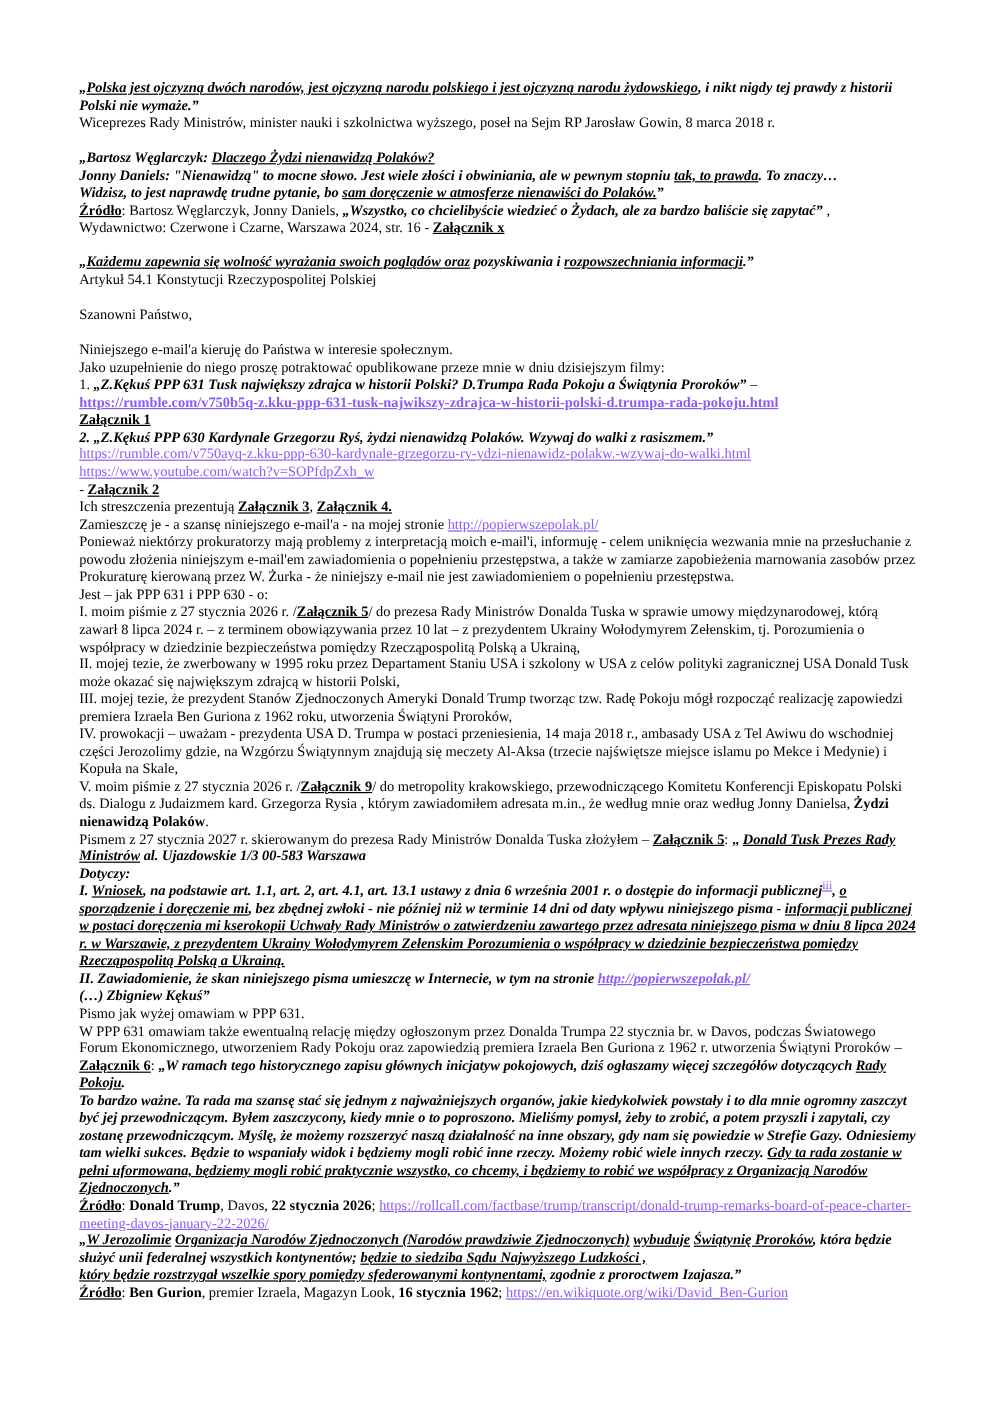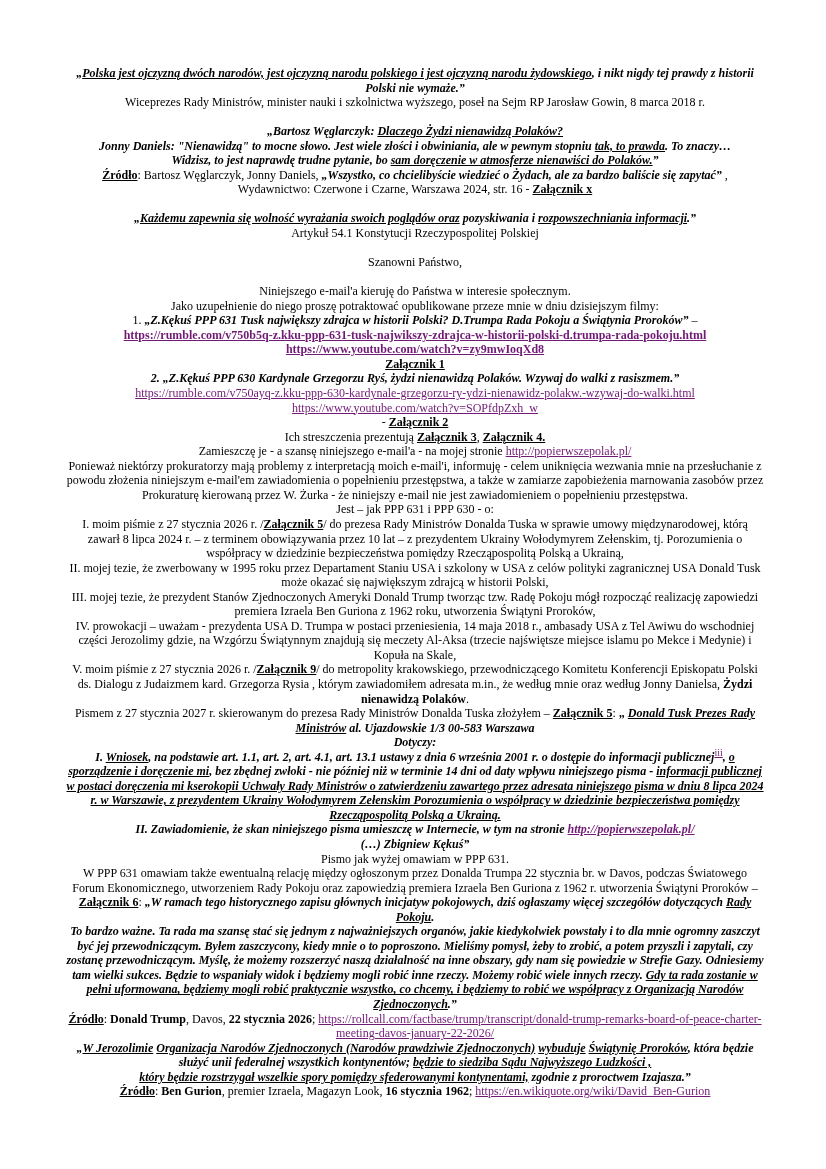--- a/index.html
+++ b/index.html
@@ -10,28 +10,28 @@
     font-family: "Liberation Serif", serif;
     position: relative;
     overflow: hidden;
   }
   .doc {
     position: absolute;
     left: 66px; top: 66px;
     width: 698px;
     font-size: 12px;
     line-height: 14.55px;
-    text-align: center;
+    text-align: left;
   }
   .para { margin: 0; overflow-wrap: break-word; }
   .para.blank { min-height: 14.55px; }
   .b { font-weight: bold; }
   .i { font-style: italic; }
   .u { text-decoration: underline; }
-  a.lnk { color: #701a75; text-decoration: underline; cursor: pointer; }
+  a.lnk { color: #8b5cf6; text-decoration: underline; cursor: pointer; }
   .sup { vertical-align: super; font-size: 10px; line-height: 0; }
 </style>
 </head>
 <body>
 
 <div class="doc">
     <p class="para"><span class="b i">„</span><span class="b i u">Polska jest ojczyzną dwóch narodów, jest ojczyzną narodu polskiego i jest ojczyzną narodu żydowskiego</span><span class="b i">, i nikt nigdy tej prawdy z historii Polski nie wymaże.”</span></p>
     <p class="para"><span>Wiceprezes Rady Ministrów, minister nauki i szkolnictwa wyższego, poseł na Sejm RP Jarosław Gowin, 8 marca 2018 r.</span></p>
     <p class="para blank">&nbsp;</p>
     <p class="para"><span class="b i">„Bartosz Węglarczyk: </span><span class="b i u">Dlaczego Żydzi nienawidzą Polaków?</span></p>
@@ -41,21 +41,20 @@
     <p class="para blank">&nbsp;</p>
     <p class="para"><span class="b i">„</span><span class="b i u">Każdemu zapewnia się wolność wyrażania swoich poglądów oraz</span><span class="b i"> pozyskiwania i </span><span class="b i u">rozpowszechniania informacji</span><span class="b i">.”</span></p>
     <p class="para"><span>Artykuł 54.1 Konstytucji Rzeczypospolitej Polskiej</span></p>
     <p class="para blank">&nbsp;</p>
     <p class="para"><span>Szanowni Państwo,</span></p>
     <p class="para blank">&nbsp;</p>
     <p class="para"><span>Niniejszego e-mail'a kieruję do Państwa w interesie społecznym.</span></p>
     <p class="para"><span>Jako uzupełnienie do niego proszę potraktować opublikowane przeze mnie w dniu dzisiejszym filmy:</span></p>
     <p class="para"><span>1. </span><span class="b i">„Z.Kękuś PPP 631 Tusk największy zdrajca w historii Polski? D.Trumpa Rada Pokoju a Świątynia Proroków”</span><span> –</span></p>
     <p class="para"><a href="#" class="b lnk">https://rumble.com/v750b5q-z.kku-ppp-631-tusk-najwikszy-zdrajca-w-historii-polski-d.trumpa-rada-pokoju.html</a></p>
-    <p class="para"><a href="#" class="b lnk">https://www.youtube.com/watch?v=zy9mwIoqXd8</a></p>
     <p class="para"><span class="b u">Załącznik 1</span></p>
     <p class="para"><span class="b i">2. „Z.Kękuś PPP 630 Kardynale Grzegorzu Ryś, żydzi nienawidzą Polaków. Wzywaj do walki z rasiszmem.”</span></p>
     <p class="para"><a href="#" class="lnk">https://rumble.com/v750ayq-z.kku-ppp-630-kardynale-grzegorzu-ry-ydzi-nienawidz-polakw.-wzywaj-do-walki.html</a></p>
     <p class="para"><a href="#" class="lnk">https://www.youtube.com/watch?v=SOPfdpZxh_w</a></p>
     <p class="para"><span>- </span><span class="b u">Załącznik 2</span></p>
     <p class="para"><span>Ich streszczenia prezentują </span><span class="b u">Załącznik 3</span><span>, </span><span class="b u">Załącznik 4.</span></p>
     <p class="para"><span>Zamieszczę je - a szansę niniejszego e-mail'a - na mojej stronie </span><a href="#" class="lnk">http://popierwszepolak.pl/</a></p>
     <p class="para"><span>Ponieważ niektórzy prokuratorzy mają problemy z interpretacją moich e-mail'i, informuję - celem uniknięcia wezwania mnie na przesłuchanie z powodu złożenia niniejszym e-mail'em zawiadomienia o popełnieniu przestępstwa, a także w zamiarze zapobieżenia marnowania zasobów przez Prokuraturę kierowaną przez W. Żurka - że niniejszy e-mail nie jest zawiadomieniem o popełnieniu przestępstwa.</span></p>
     <p class="para"><span>Jest – jak PPP 631 i PPP 630 - o:</span></p>
     <p class="para"><span>I. moim piśmie z 27 stycznia 2026 r. /</span><span class="b u">Załącznik 5</span><span>/ do prezesa Rady Ministrów Donalda Tuska w sprawie umowy międzynarodowej, którą zawarł 8 lipca 2024 r. – z terminem obowiązywania przez 10 lat – z prezydentem Ukrainy Wołodymyrem Zełenskim, tj. Porozumienia o współpracy w dziedzinie bezpieczeństwa pomiędzy Rzecząpospolitą Polską a Ukrainą,</span></p>

